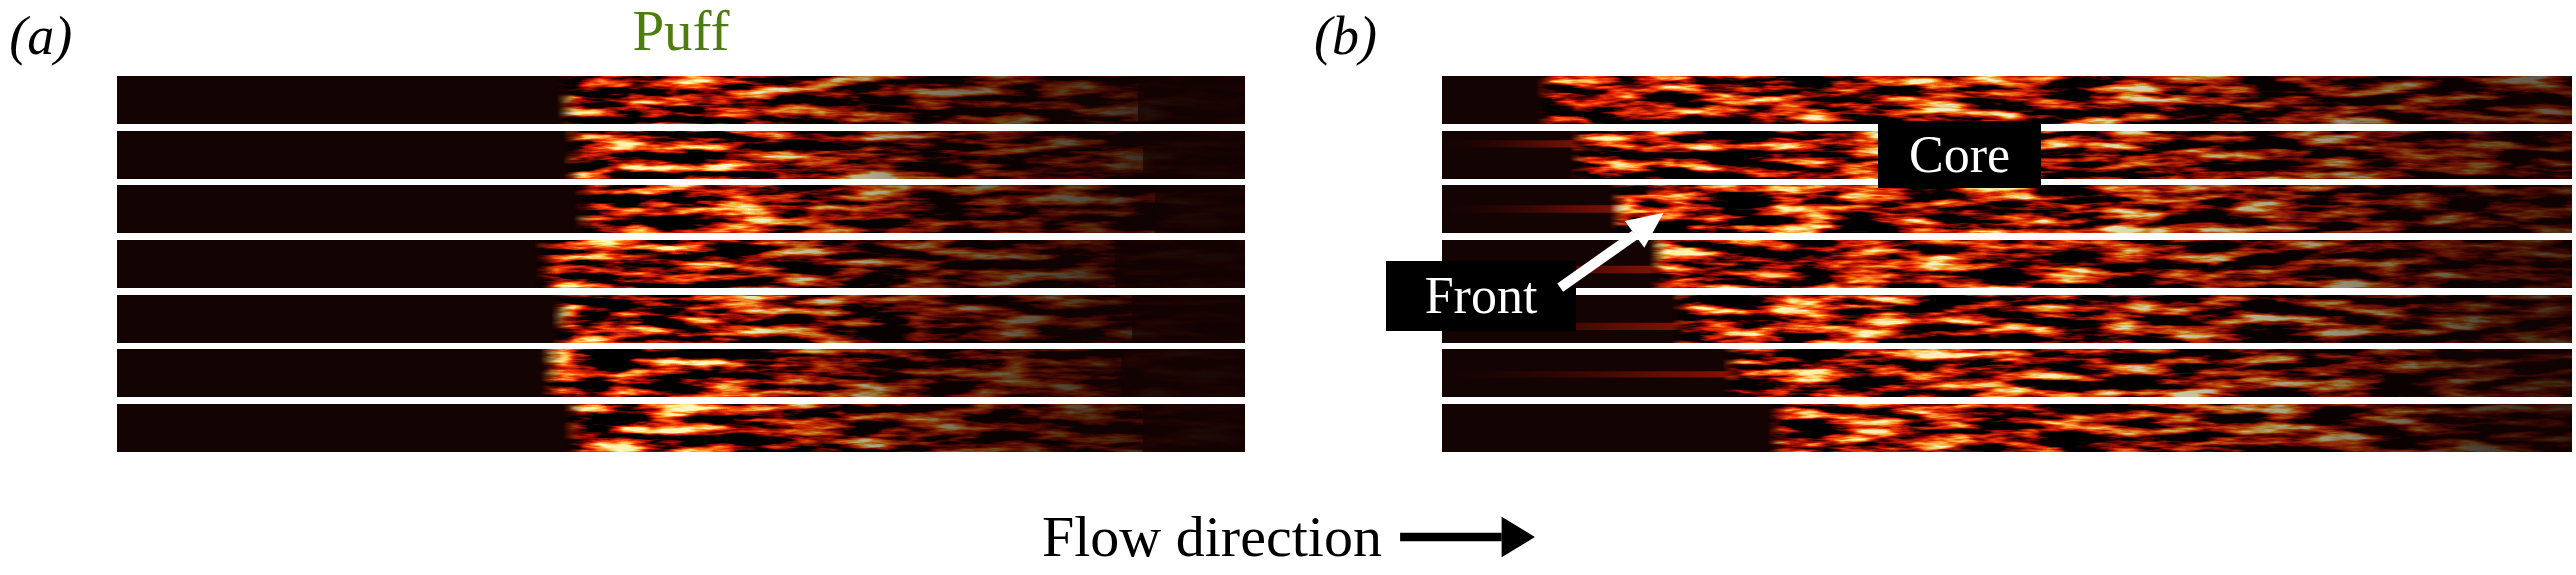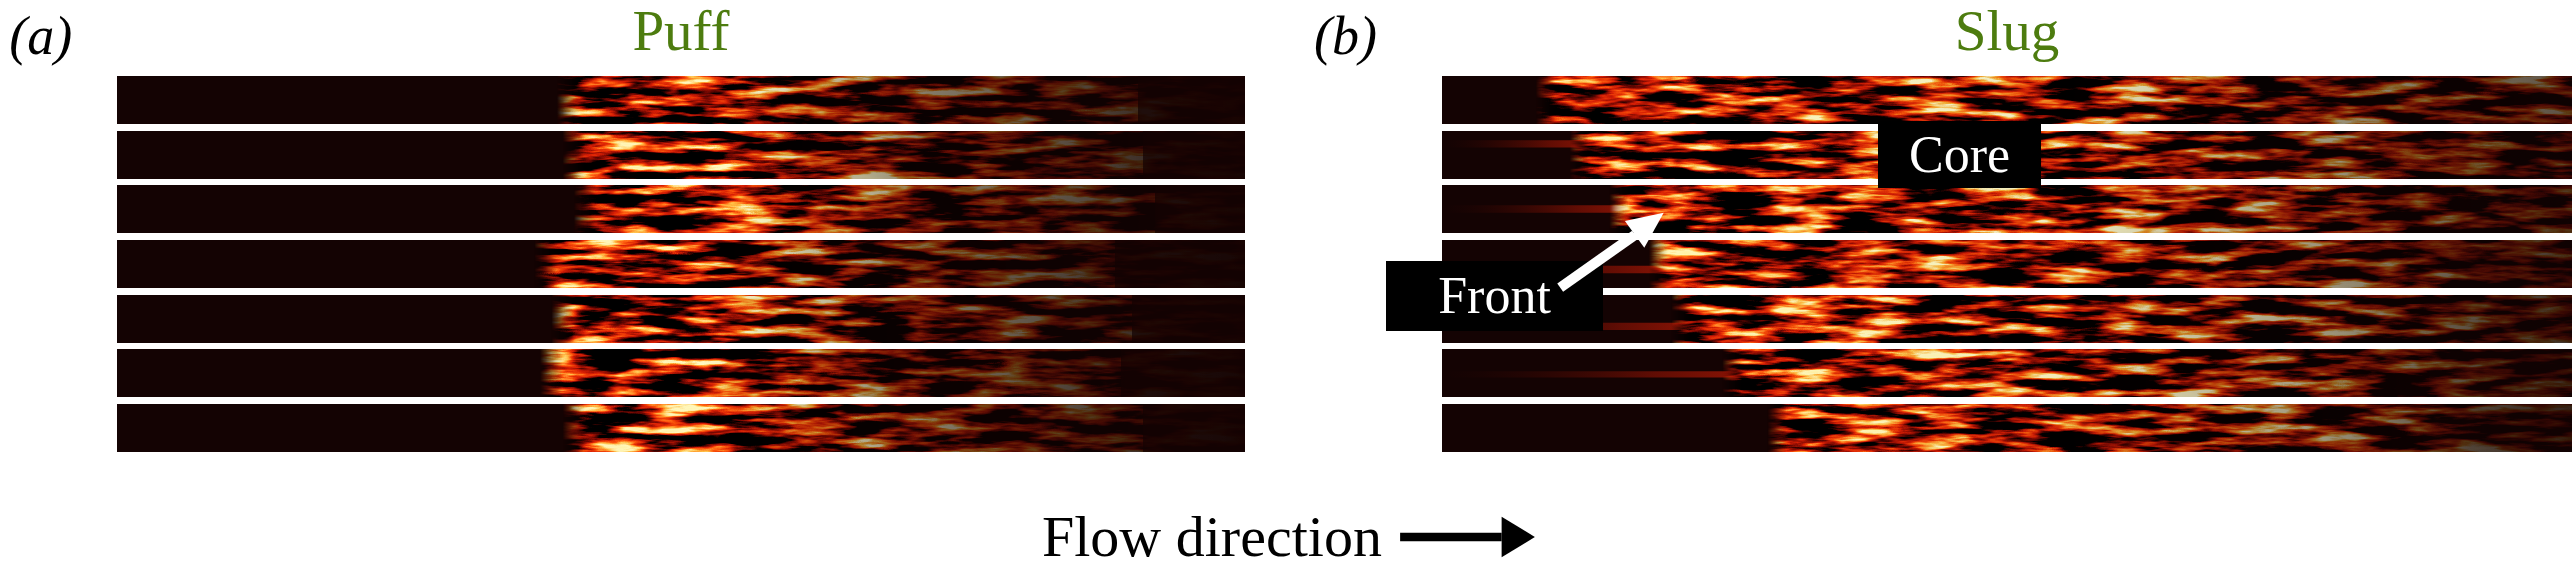--- a/index.html
+++ b/index.html
@@ -45,21 +45,21 @@
     background:#000;
     color:#fff;
     display:flex;
     align-items:center;
     justify-content:center;
     font-size:52px;
     line-height:1;
     z-index:3;
   }
   #core-label{left:1878px;top:121px;width:163px;height:67px;}
-  #front-label{left:1386px;top:261px;width:217px;height:70px;}
+  #front-label{left:1386px;top:261px;width:190px;height:70px;}
   #overlay-arrows{
     position:absolute;left:0;top:0;width:2576px;height:576px;
     z-index:4;pointer-events:none;
   }
   #caption{
     position:absolute;
     left:1042px;top:508px;
     display:flex;align-items:center;gap:16px;
     font-size:58px;color:#000;line-height:1;
   }
@@ -447,21 +447,20 @@
             <rect width="1220" height="52" filter="url(#fb_a6)"></rect>
           </g>
     <g mask="url(#ms_a6)">
             <rect width="1220" height="52" filter="url(#fs_a6)"></rect>
           </g>
   </svg>
       </div>
     </div>
 
   <span id="label-b" class="panel-label">(b)</span>
-  <div id="title-b" class="panel-title">Slug</div>
   <div id="strips-b" class="strips">
       <div class="strip">
         <svg class="stripimg" viewBox="0 0 1220 52" preserveAspectRatio="none" xmlns="http://www.w3.org/2000/svg">
     <defs>
       <filter id="fb_b0" x="-0.02" y="-0.35" width="1.04" height="1.7" color-interpolation-filters="sRGB">
         <feTurbulence type="fractalNoise" baseFrequency="0.014 0.09" numOctaves="4" seed="7"></feTurbulence>
         <feColorMatrix type="matrix" values="2.8 0 0 0 -1.15  2.8 0 0 0 -1.15  2.8 0 0 0 -1.15  0 0 0 0 1"></feColorMatrix>
         <feComponentTransfer>
           <feFuncR type="table" tableValues="0 0.45 0.85 1 1 1"></feFuncR>
           <feFuncG type="table" tableValues="0 0.03 0.12 0.35 0.7 1"></feFuncG>

